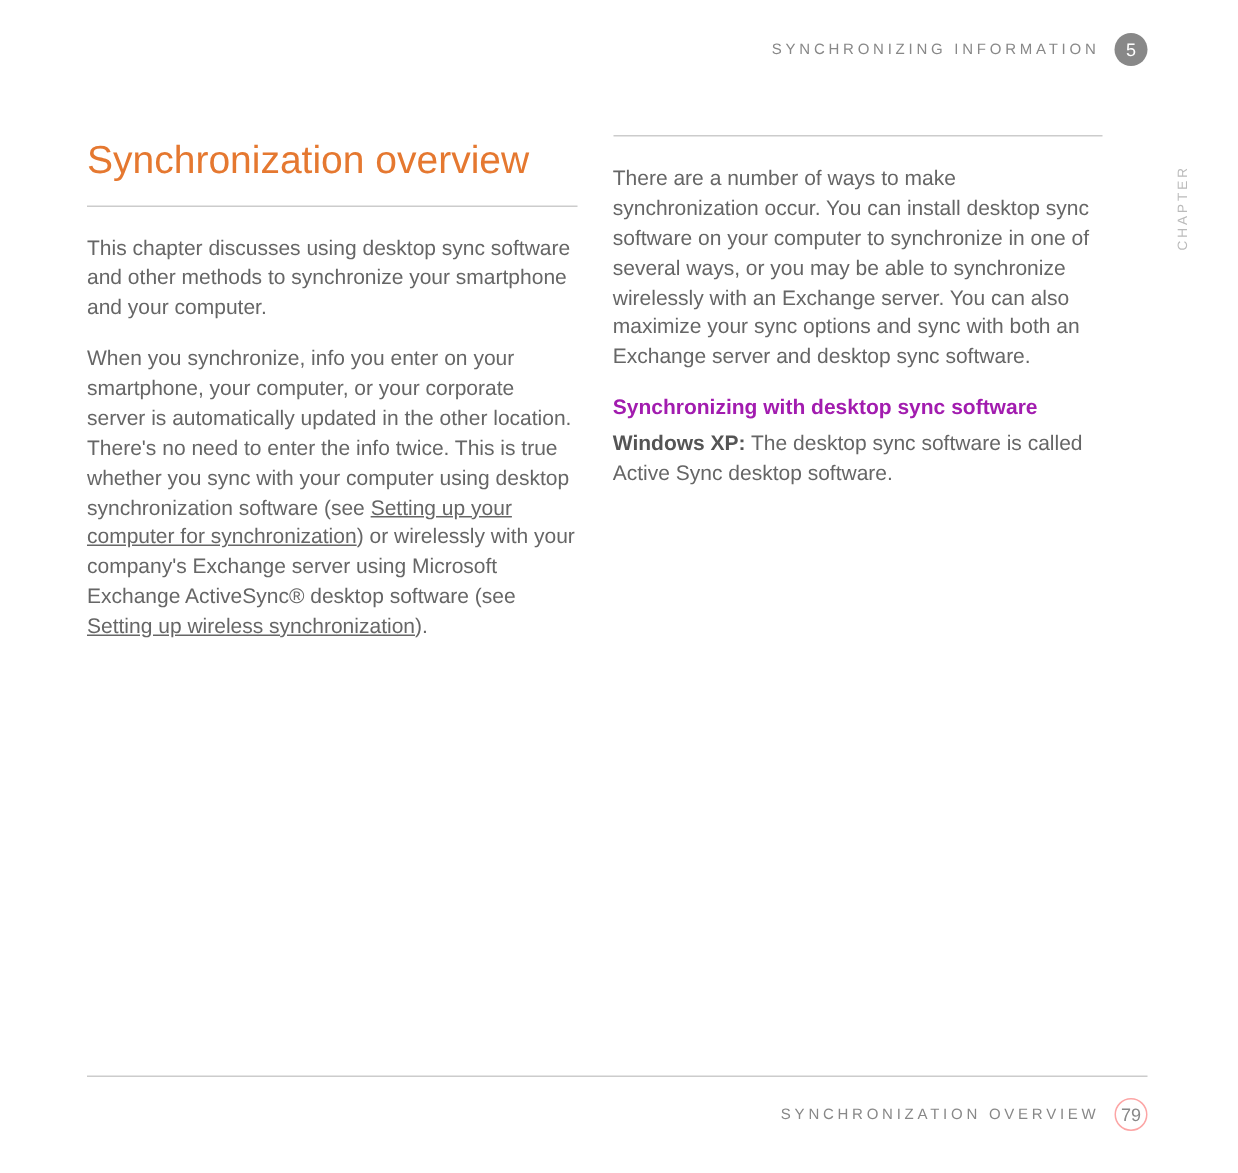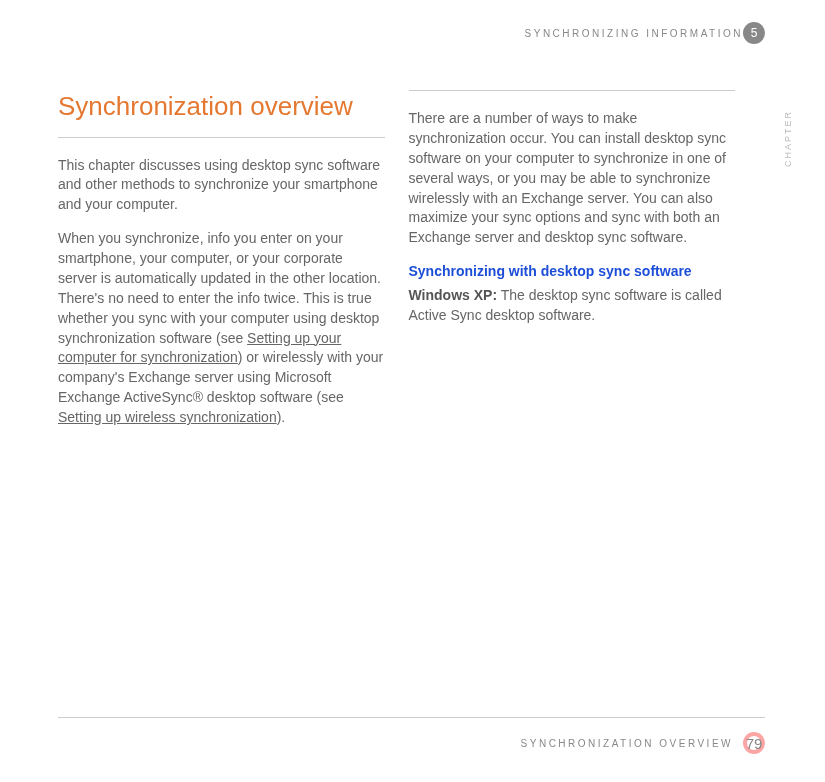--- a/index.html
+++ b/index.html
@@ -14,21 +14,21 @@
       background: #ffffff;
       position: relative;
       color: #555555;
     }
     .header {
       position: absolute;
       top: 22px;
       right: 60px;
       display: flex;
       align-items: center;
-      gap: 0;
+      gap: 10px;
     }
     .header-text {
       font-size: 10px;
       letter-spacing: 2.5px;
       color: #888888;
     }
     .chapter-badge {
       width: 22px;
       height: 22px;
       background: #888888;
@@ -80,21 +80,21 @@
       color: #666666;
       margin-bottom: 14px;
     }
     .link {
       text-decoration: underline;
       color: #666666;
     }
     .sub-heading {
       font-size: 14px;
       font-weight: bold;
-      color: #1d4ed8;
+      color: #a21caf;
       line-height: 1.4;
       margin-bottom: 4px;
     }
     .bold {
       font-weight: bold;
       color: #555555;
       margin-top: 16px;
     }
     .footer {
       position: absolute;
@@ -109,27 +109,27 @@
       gap: 10px;
     }
     .footer-text {
       font-size: 10px;
       letter-spacing: 2.5px;
       color: #888888;
     }
     .page-badge {
       width: 22px;
       height: 22px;
-      border: 4px solid #fca5a5;
+      border: 1px solid #fca5a5;
       border-radius: 50%;
       display: flex;
       align-items: center;
       justify-content: center;
       color: #888888;
-      font-size: 15px;
+      font-size: 12px;
     }
   </style>
 </head>
 <body>
 
 <div class="header">
   <span class="header-text">SYNCHRONIZING INFORMATION</span>
   <span class="chapter-badge">5</span>
 </div>
 

